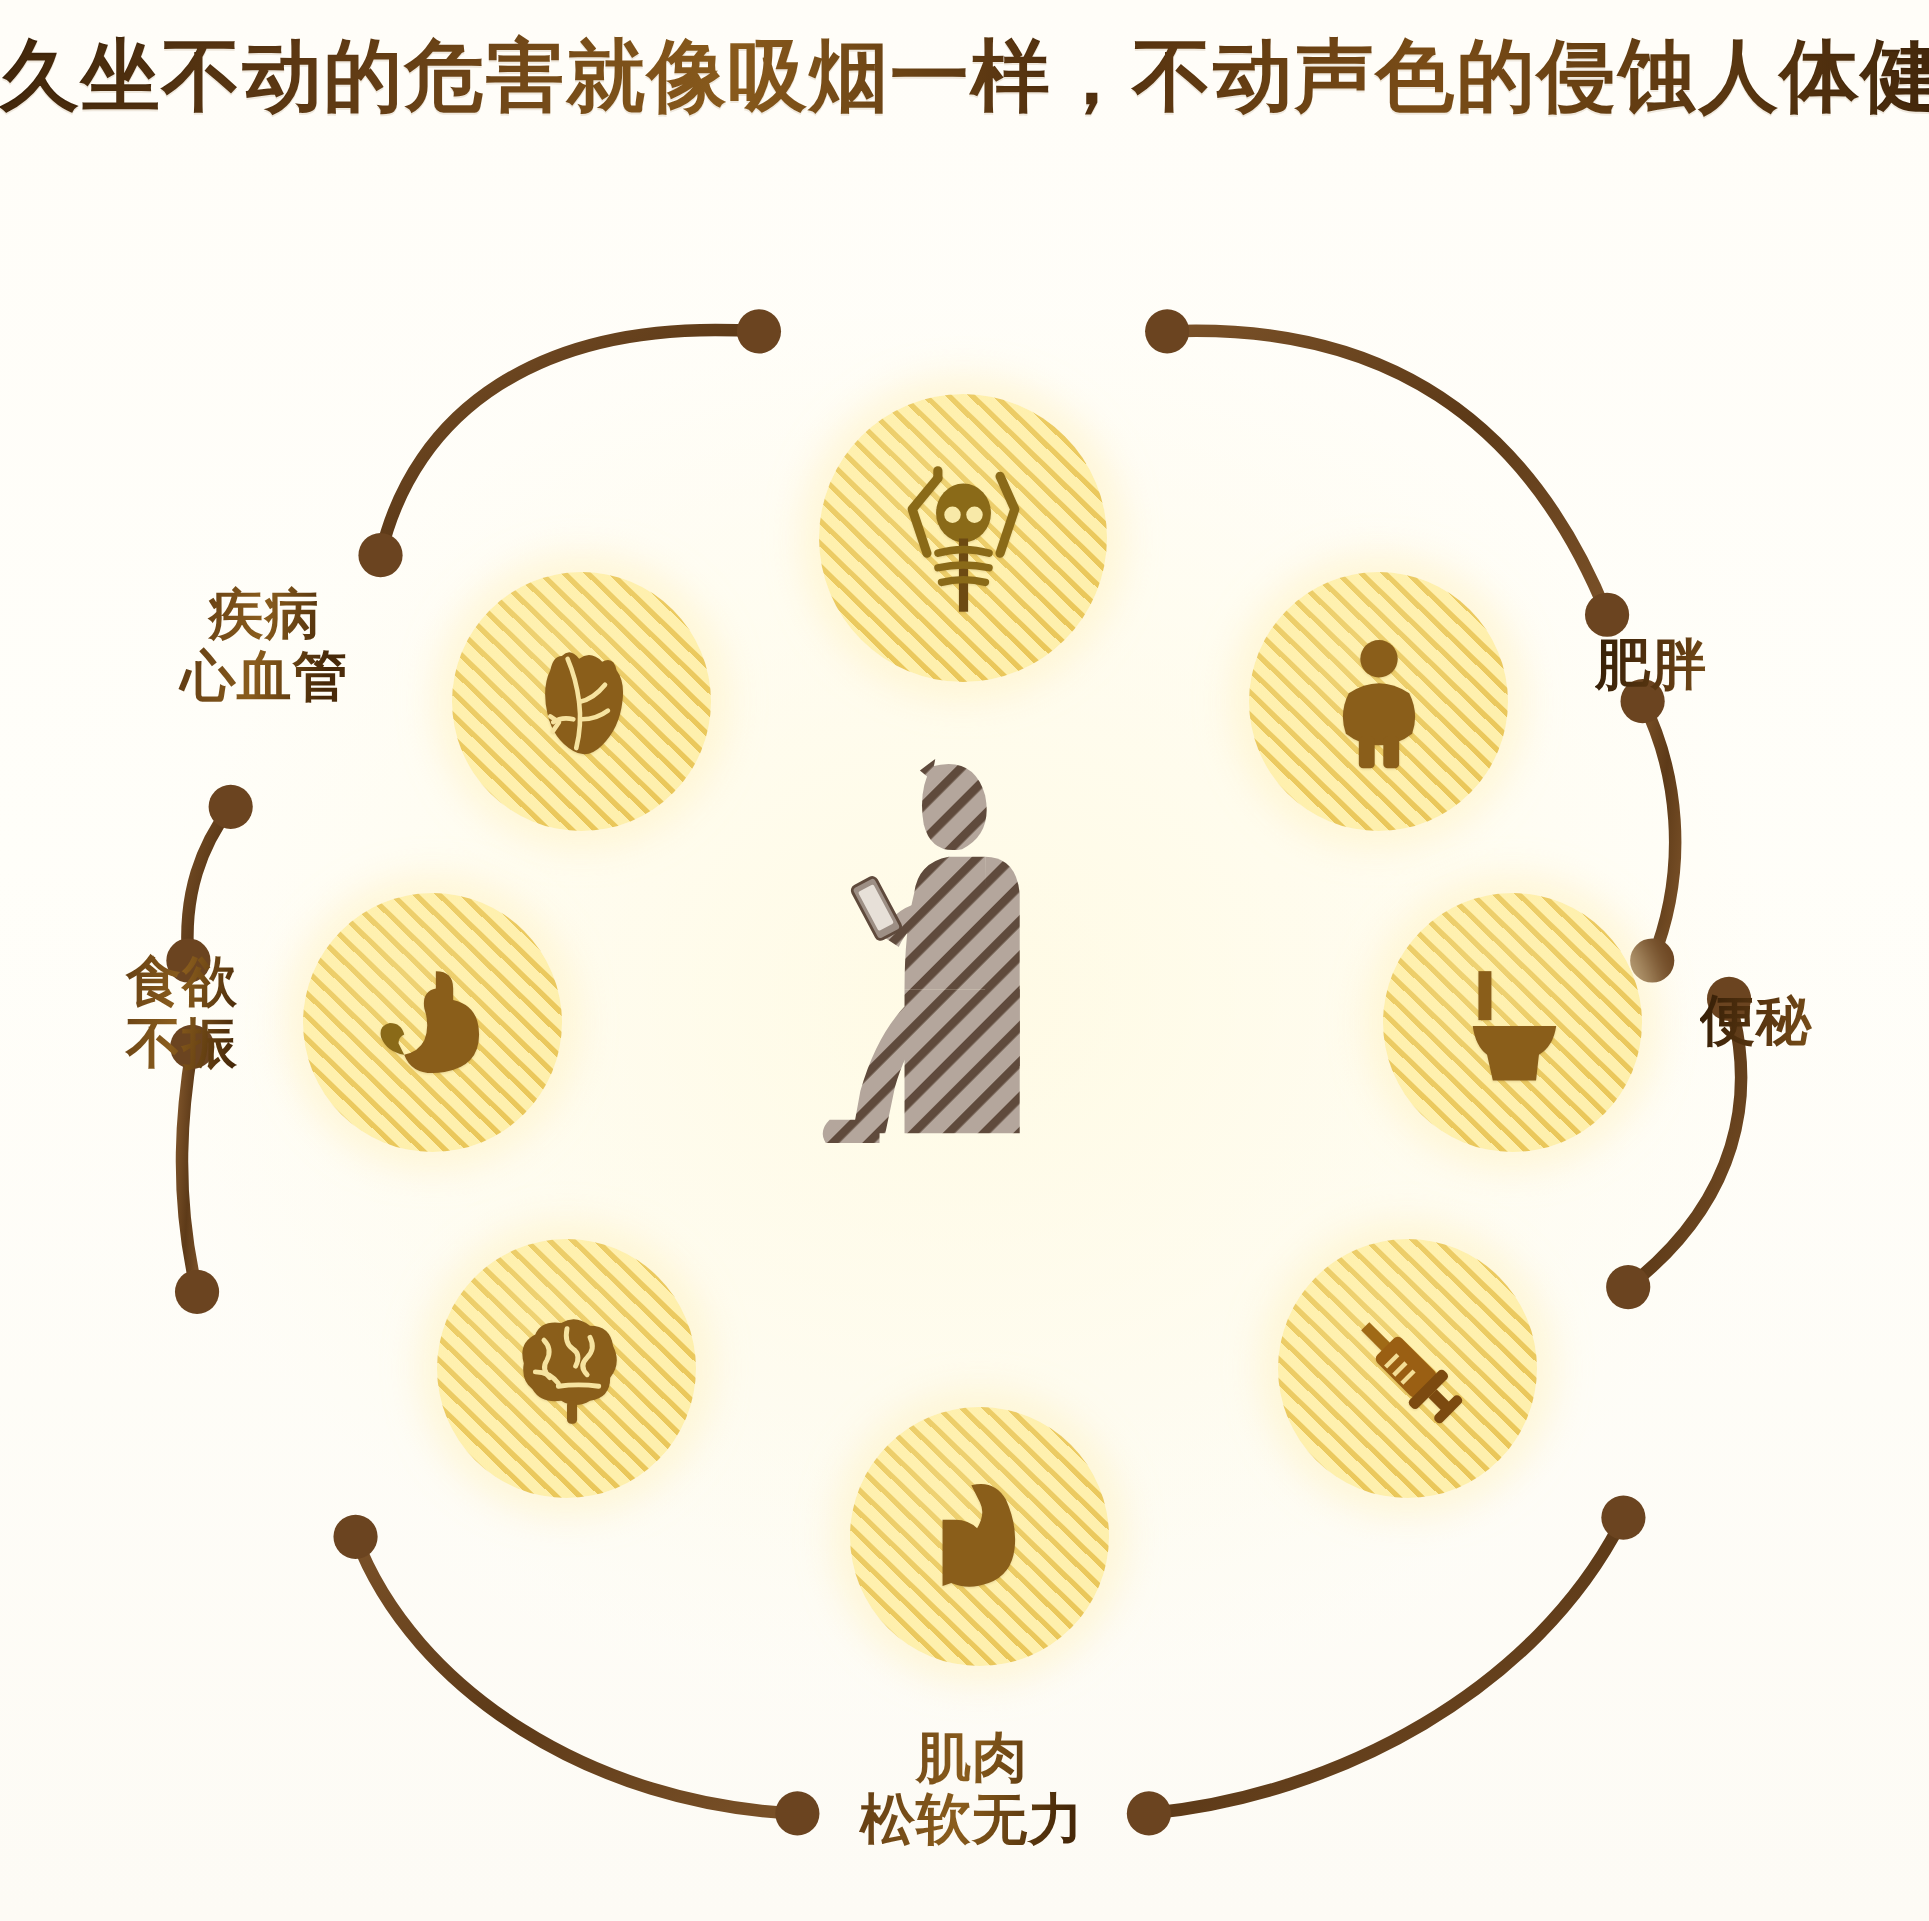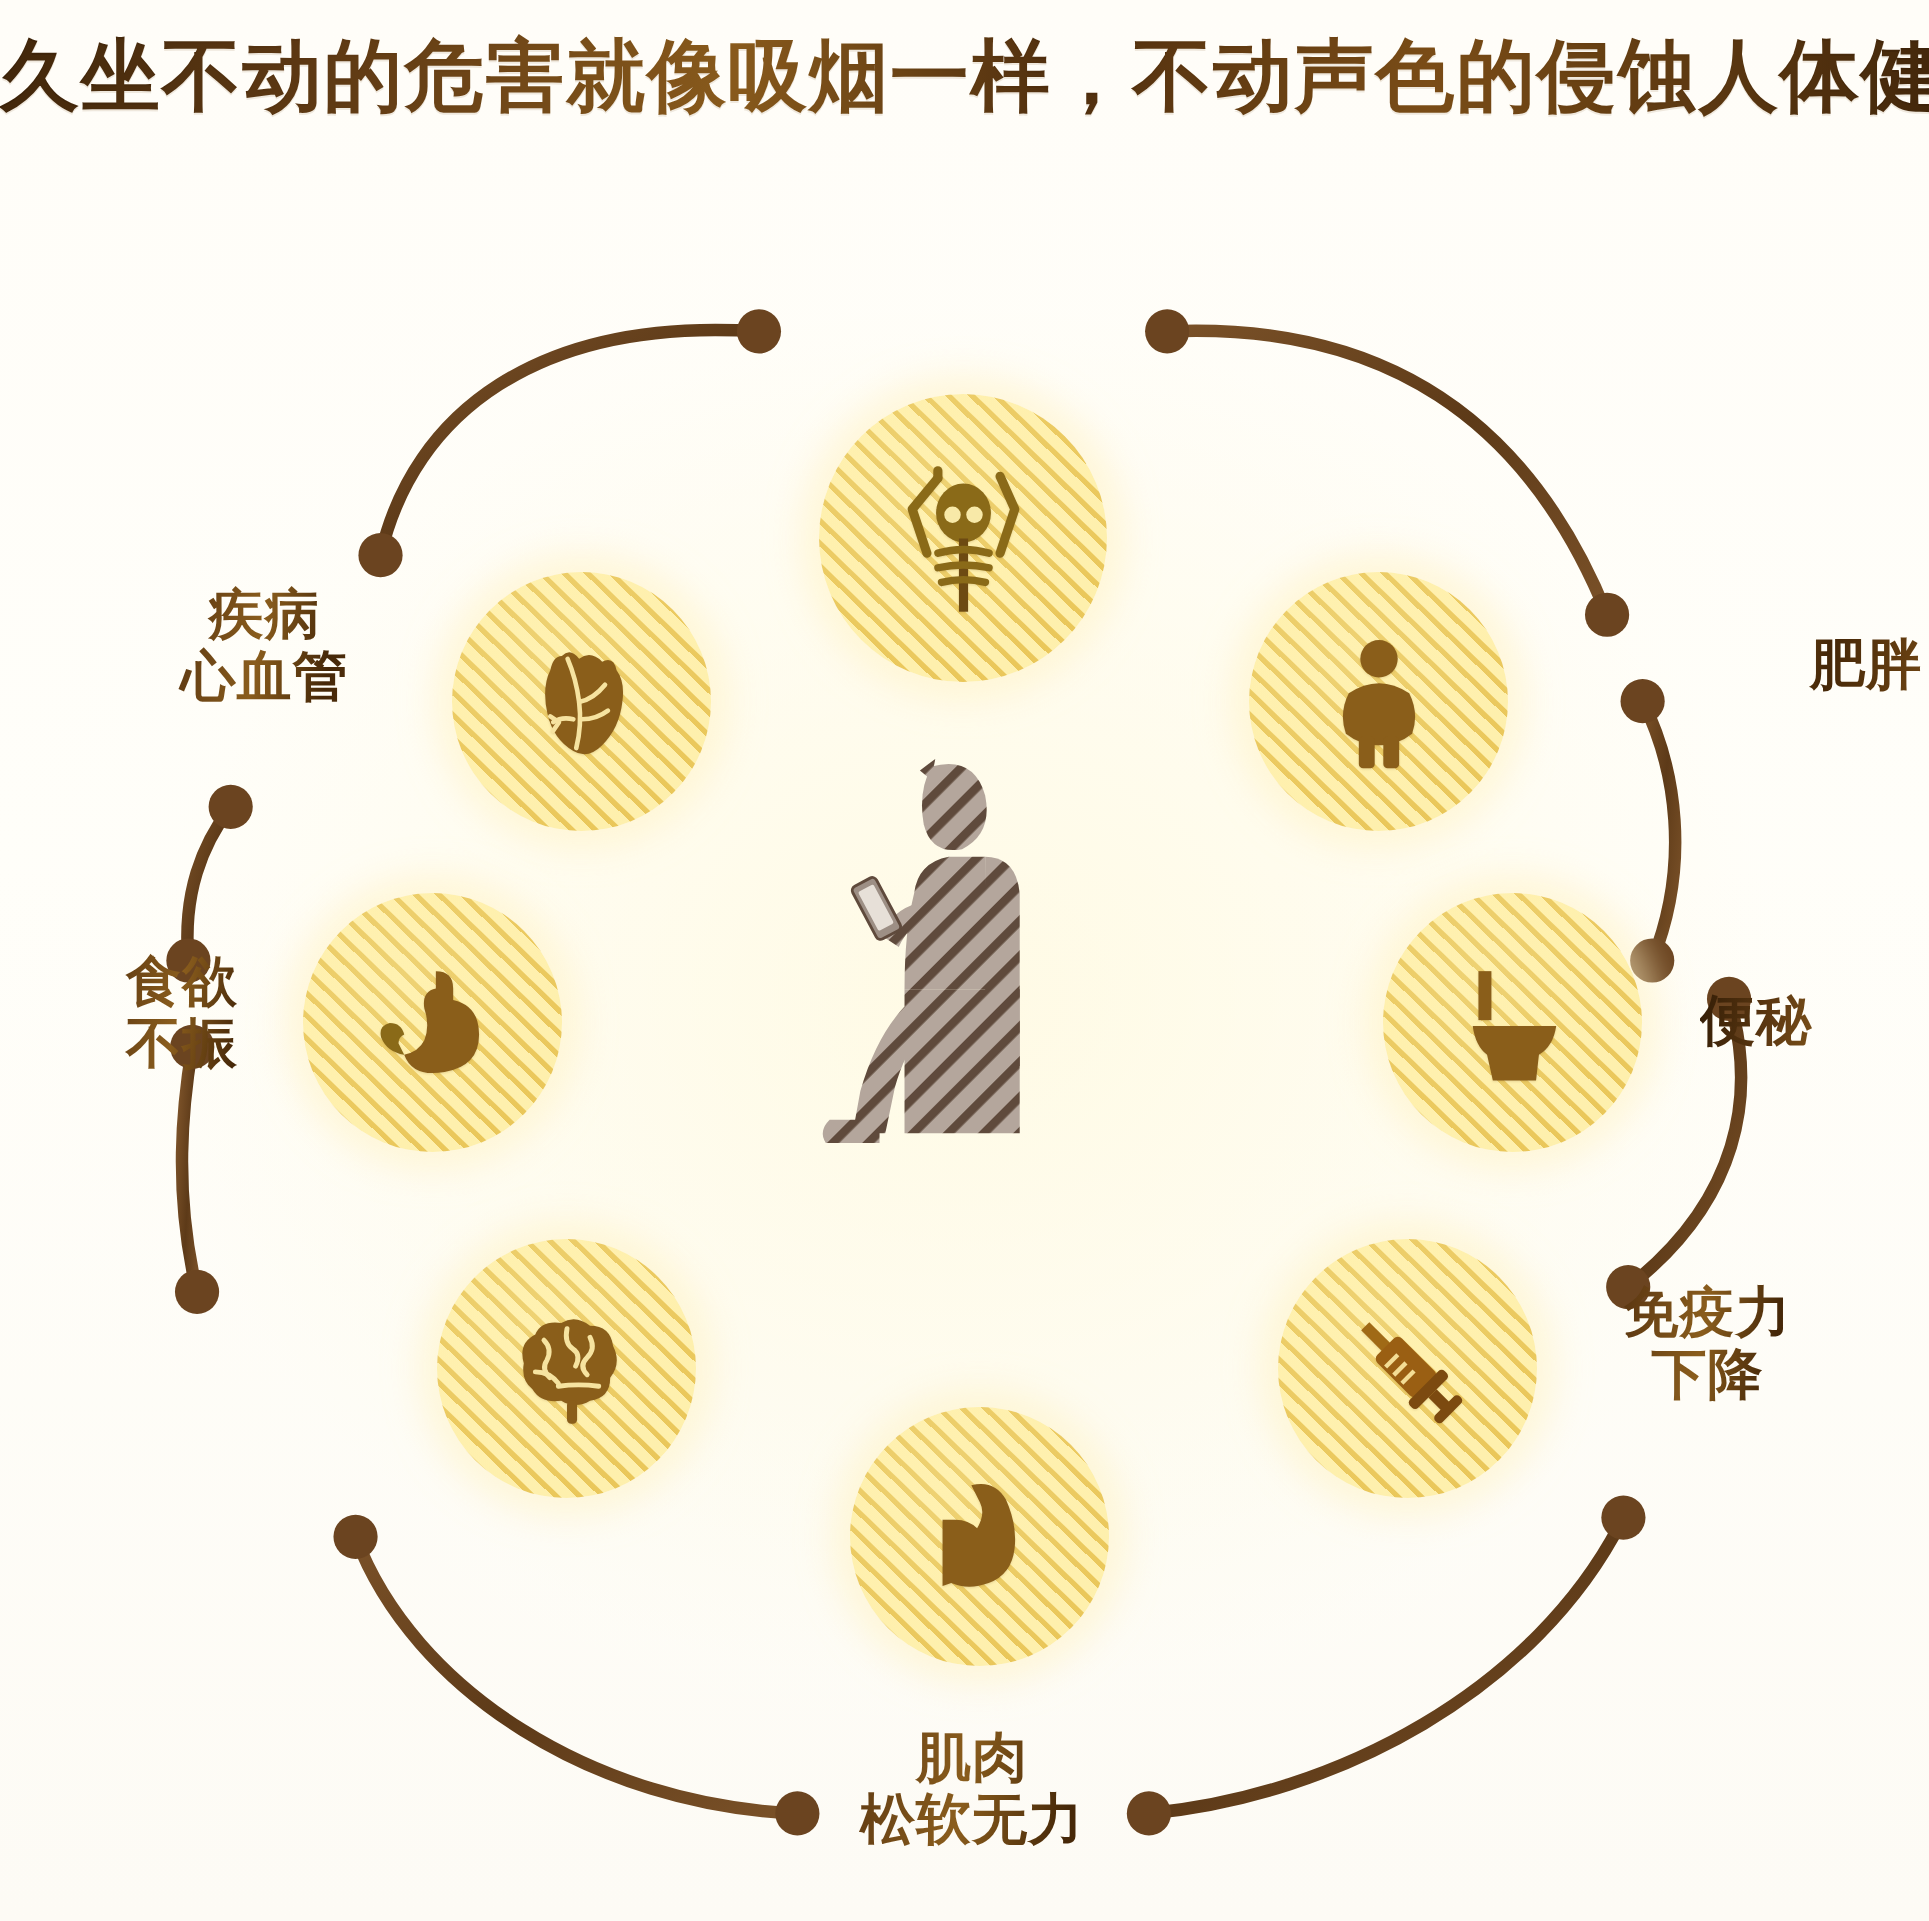--- a/index.html
+++ b/index.html
@@ -269,32 +269,28 @@
       </g>
 
       <g transform="rotate(-28 96 178)">
         <rect x="76" y="130" width="28" height="62" rx="5" fill="#9d8f85" stroke="#5f4a3c" stroke-width="3"></rect>
         <rect x="81" y="137" width="18" height="46" rx="2" fill="#e7e0d8"></rect>
       </g>
     </svg>
   </div>
 
 
-  <div class="lbl l" style="left:1595px;top:634px;width:327px;text-align:right;">
+  <div class="lbl l" style="left:1595px;top:634px;width:327px;">
     <div>肥胖</div>
   </div>
 
   <div class="lbl l" style="left:1700px;top:990px;width:307px;">
     <div>便秘</div>
   </div>
 
-  <div class="lbl c" style="left:1549px;top:1282px;width:317px;">
-    <div>免疫力</div>
-    <div>下降</div>
-  </div>
 
   <div class="lbl c" style="left:732px;top:1727px;width:480px;">
     <div>肌肉</div>
     <div>松软无力</div>
   </div>
 
 
   <div class="lbl c" style="left:38px;top:951px;width:288px;">
     <div>食欲</div>
     <div>不振</div>

